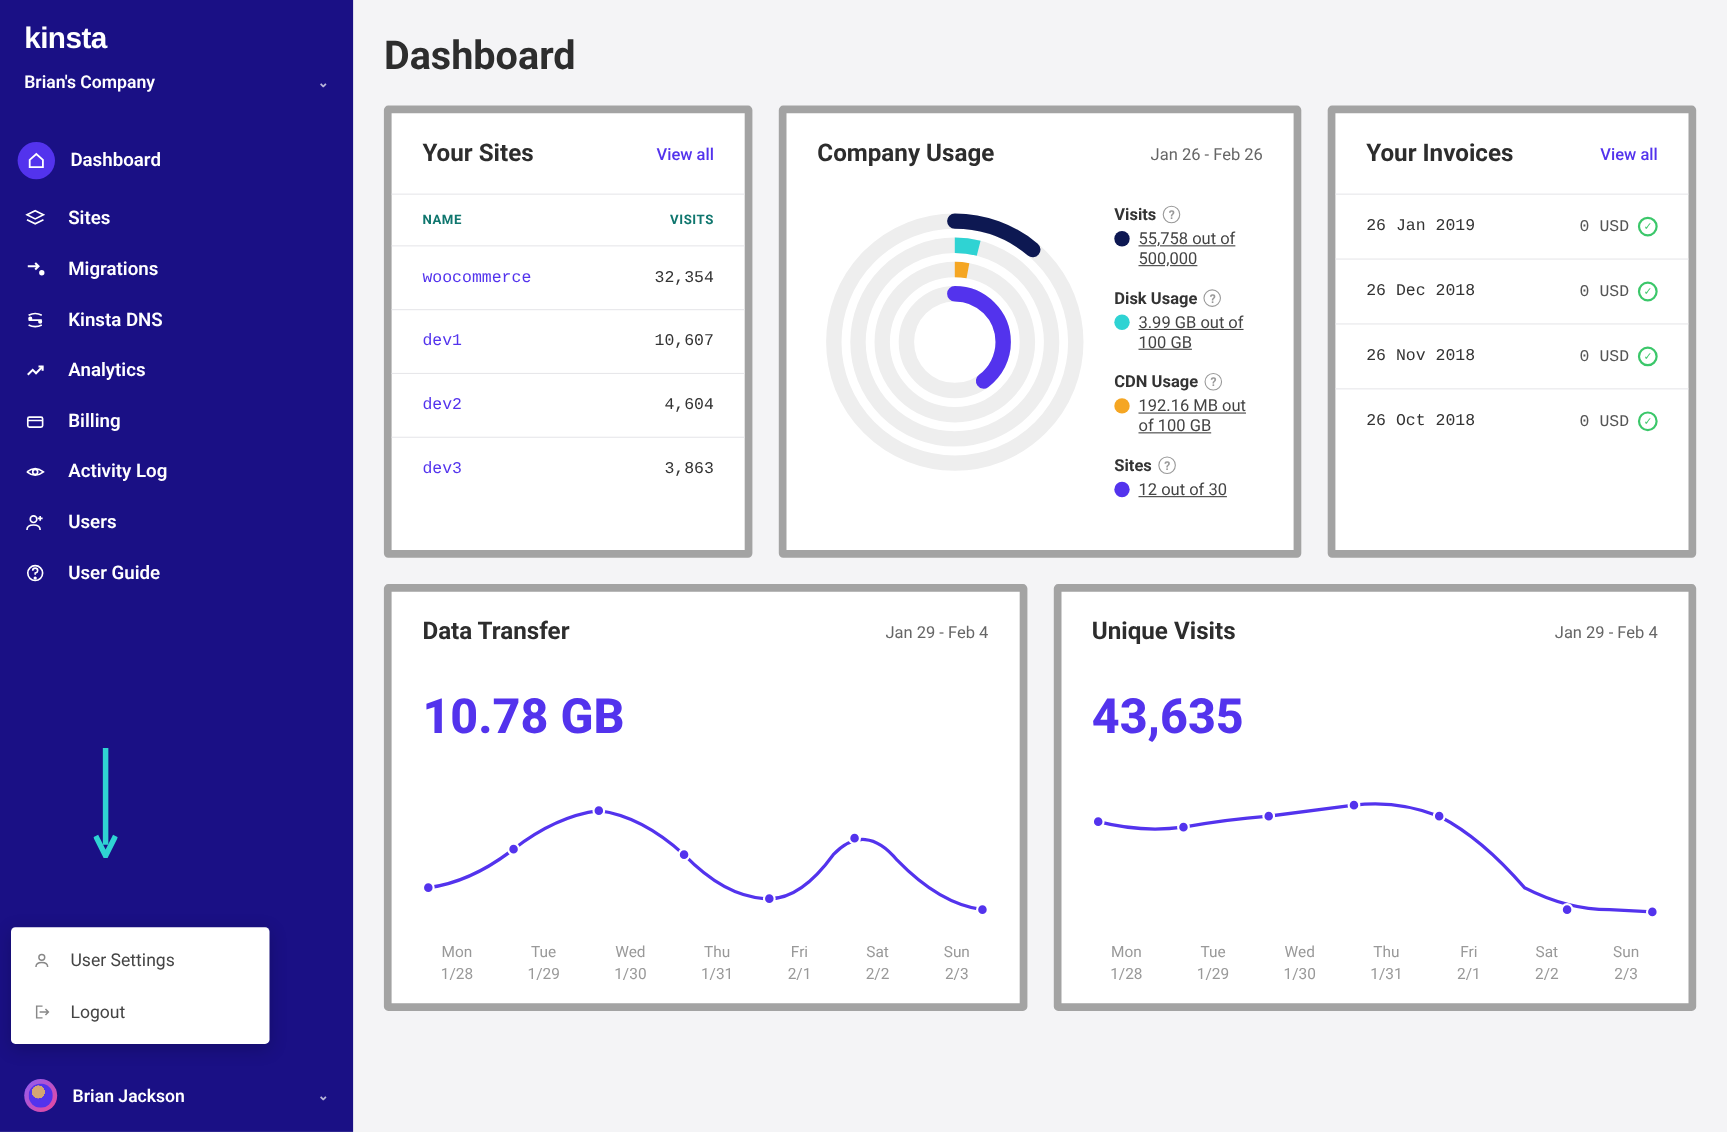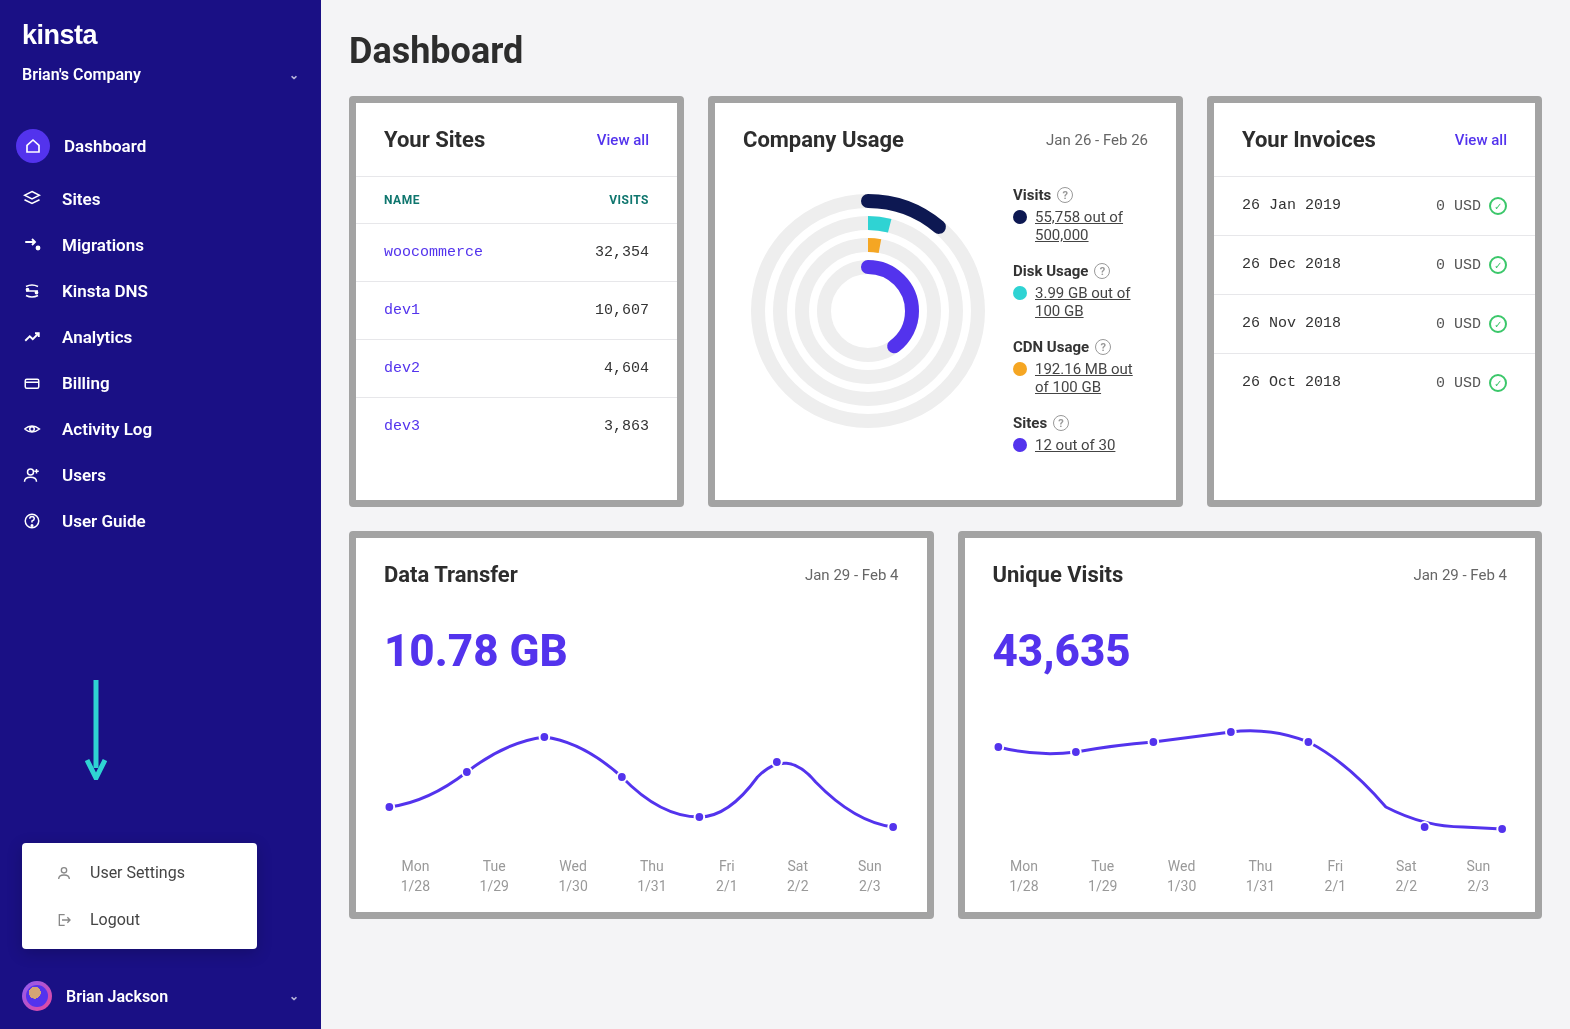--- a/index.html
+++ b/index.html
@@ -9,21 +9,21 @@
 .logo { font-family: Arial, sans-serif; font-weight: 900; font-size: 27px; letter-spacing: -0.5px; text-transform: lowercase; }
 .company { display: flex; align-items: center; justify-content: space-between; padding: 6px 22px 22px; font-size: 16px; font-weight: 600; cursor: pointer; }
 .chev { font-size: 12px; opacity: 0.7; }
 .nav { padding: 10px 0; }
 .nav-item { display: flex; align-items: center; padding: 13px 22px; font-size: 17px; font-weight: 600; cursor: pointer; }
 .nav-item.active .nav-icon-wrap { background: #5333ed; border-radius: 50%; width: 34px; height: 34px; display: flex; align-items: center; justify-content: center; margin-left: -6px; margin-right: 14px; }
 .nav-icon { width: 20px; display: inline-flex; align-items: center; justify-content: center; margin-right: 20px; flex-shrink: 0; }
 .nav-item.active .nav-icon { margin-right: 0; }
 .arrow-annot { position: absolute; left: 85px; top: 680px; width: 22px; height: 100px; }
 .arrow-annot svg { width: 100%; height: 100%; }
-.popup { position: absolute; bottom: 80px; left: 22px; width: 235px; background: #fff; color: #444; border-radius: 4px; box-shadow: 0 4px 16px rgba(0,0,0,0.2); padding: 6px 16px; text-align: right; }
+.popup { position: absolute; bottom: 80px; left: 10px; width: 235px; background: #fff; color: #444; border-radius: 4px; box-shadow: 0 4px 16px rgba(0,0,0,0.2); padding: 6px 2px; text-align: right; }
 .popup-item { display: flex; align-items: center; padding: 14px 18px; font-size: 16px; cursor: pointer; }
 .popup-item .pi-icon { width: 20px; margin-right: 14px; color: #888; display: flex; align-items: center; }
 .user-row { display: flex; align-items: center; padding: 18px 22px; font-size: 16px; font-weight: 600; cursor: pointer; margin-top: auto; }
 .avatar { width: 30px; height: 30px; border-radius: 50%; background: linear-gradient(135deg,#8b5cf6,#ec4899); margin-right: 14px; position: relative; overflow: hidden; }
 .avatar::after { content:''; position:absolute; inset:4px; background: radial-gradient(circle at 40% 35%, #d4a574 30%, transparent 31%), #5333ed; border-radius:50%; }
 .main { flex: 1; padding: 30px 28px; overflow: auto; }
 h1 { font-size: 36px; font-weight: 700; color: #2d2d2d; margin-bottom: 24px; }
 .row { display: flex; gap: 24px; margin-bottom: 24px; }
 .card { background: #fff; border-radius: 4px; border: 7px solid #a3a3a3; flex: 1; }
 .card-head { display: flex; justify-content: space-between; align-items: center; padding: 24px 28px; border-bottom: 1px solid #e7e7ea; }

